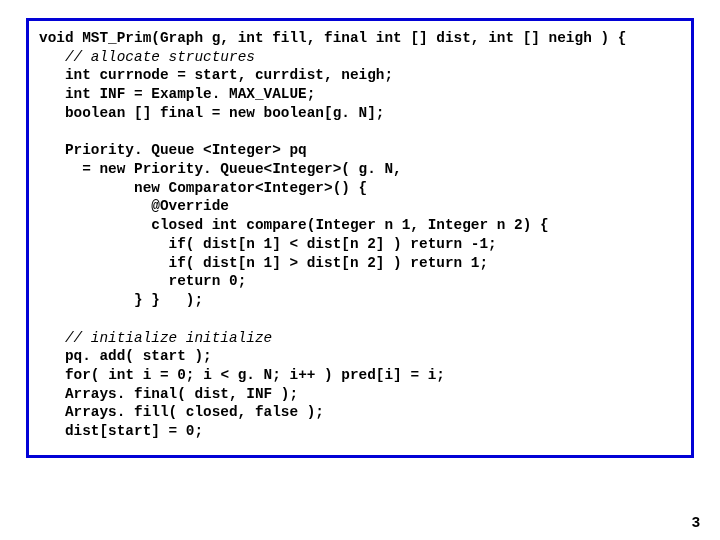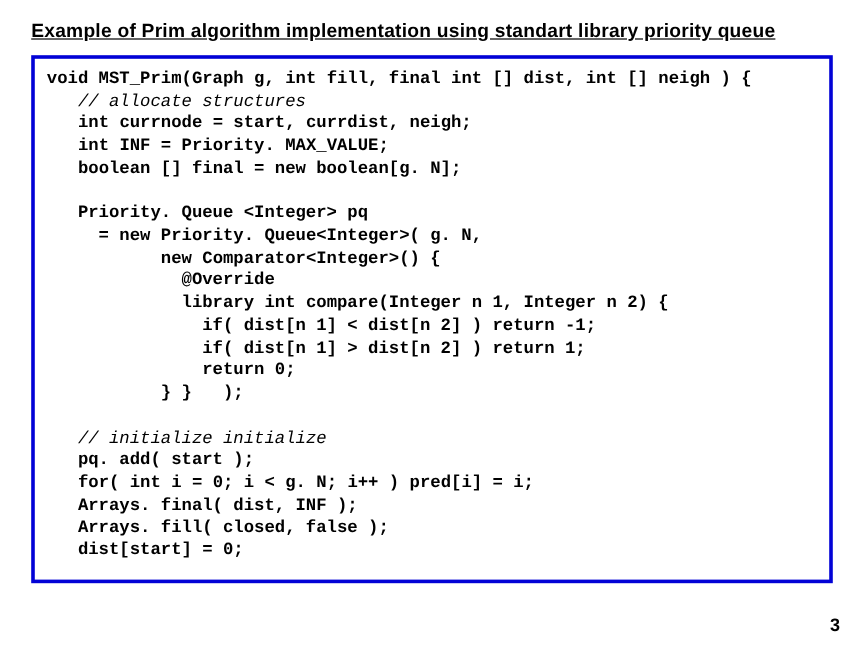--- a/index.html
+++ b/index.html
@@ -47,34 +47,33 @@
     right: 20px;
     font-size: 15px;
     font-weight: bold;
   }
 </style>
 </head>
 <body>
 
 <div class="slide">
 
-  <h1 class="slide-title">Example of Prim algorithm implementation using standart library priority queue</h1>
 
   <div class="code-box">
 <pre class="code"><span class="kw">void</span><span> MST_Prim(Graph g, </span><span class="kw">int</span><span> fill, </span><span class="kw">final</span><span> </span><span class="kw">int</span><span> [] dist, </span><span class="kw">int</span><span> [] neigh ) {</span>
 <span>   </span><span class="cm">// allocate structures</span>
 <span>   </span><span class="kw">int</span><span> currnode = start, currdist, neigh;</span>
-<span>   </span><span class="kw">int</span><span> INF = Priority. MAX_VALUE;</span>
+<span>   </span><span class="kw">int</span><span> INF = Example. MAX_VALUE;</span>
 <span>   </span><span class="kw">boolean</span><span> [] final = new boolean[g. N];</span>
 <span> </span>
 <span>   Priority. Queue &lt;Integer&gt; pq</span>
 <span>     = </span><span class="kw">new</span><span> Priority. Queue&lt;Integer&gt;( g. N,</span>
 <span>           </span><span class="kw">new</span><span> Comparator&lt;Integer&gt;() {</span>
 <span>             @Override</span>
-<span>             </span><span class="kw">library</span><span> </span><span class="kw">int</span><span> compare(Integer n 1, Integer n 2) {</span>
+<span>             </span><span class="kw">closed</span><span> </span><span class="kw">int</span><span> compare(Integer n 1, Integer n 2) {</span>
 <span>               </span><span class="kw">if</span><span>( dist[n 1] &lt; dist[n 2] ) </span><span class="kw">return</span><span> -1;</span>
 <span>               </span><span class="kw">if</span><span>( dist[n 1] &gt; dist[n 2] ) </span><span class="kw">return</span><span> 1;</span>
 <span>               </span><span class="kw">return</span><span> 0;</span>
 <span>           } }   );</span>
 <span> </span>
 <span>   </span><span class="cm">// initialize initialize</span>
 <span>   pq. add( start );</span>
 <span>   </span><span class="kw">for</span><span>( </span><span class="kw">int</span><span> i = 0; i &lt; g. N; i++ ) pred[i] = i;</span>
 <span>   Arrays. final( dist, INF );</span>
 <span>   Arrays. fill( closed, false );</span>

